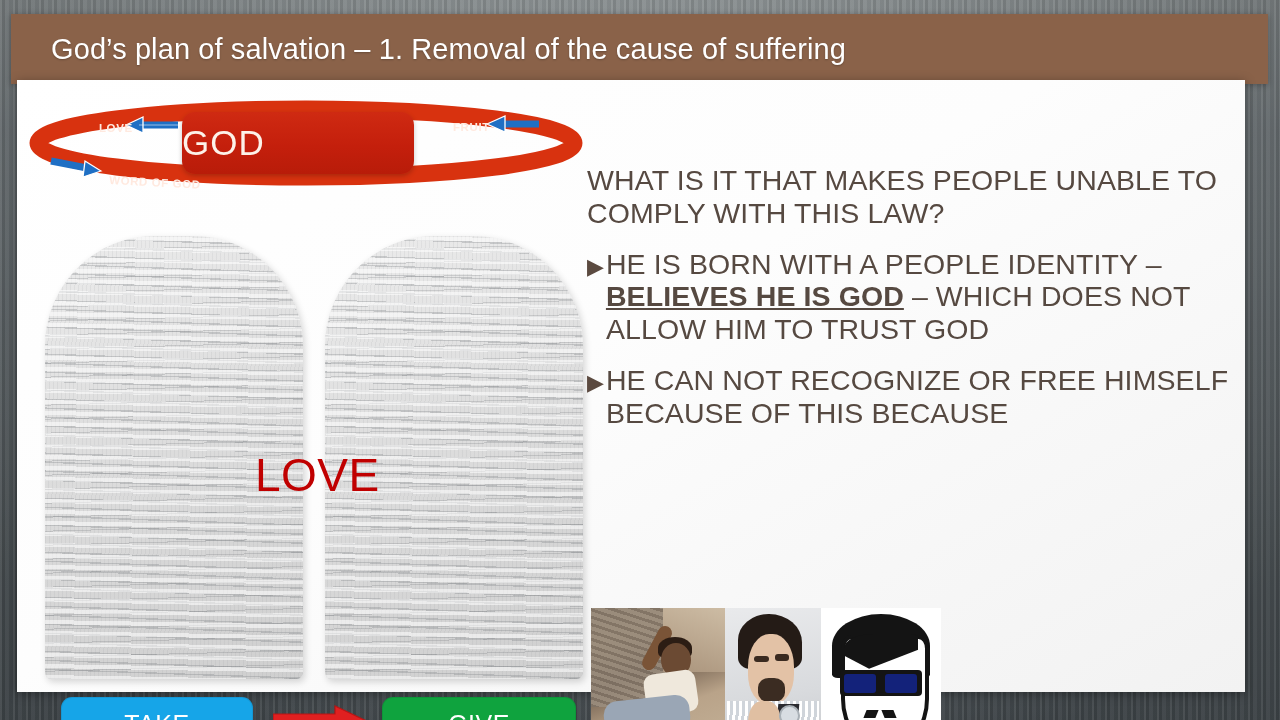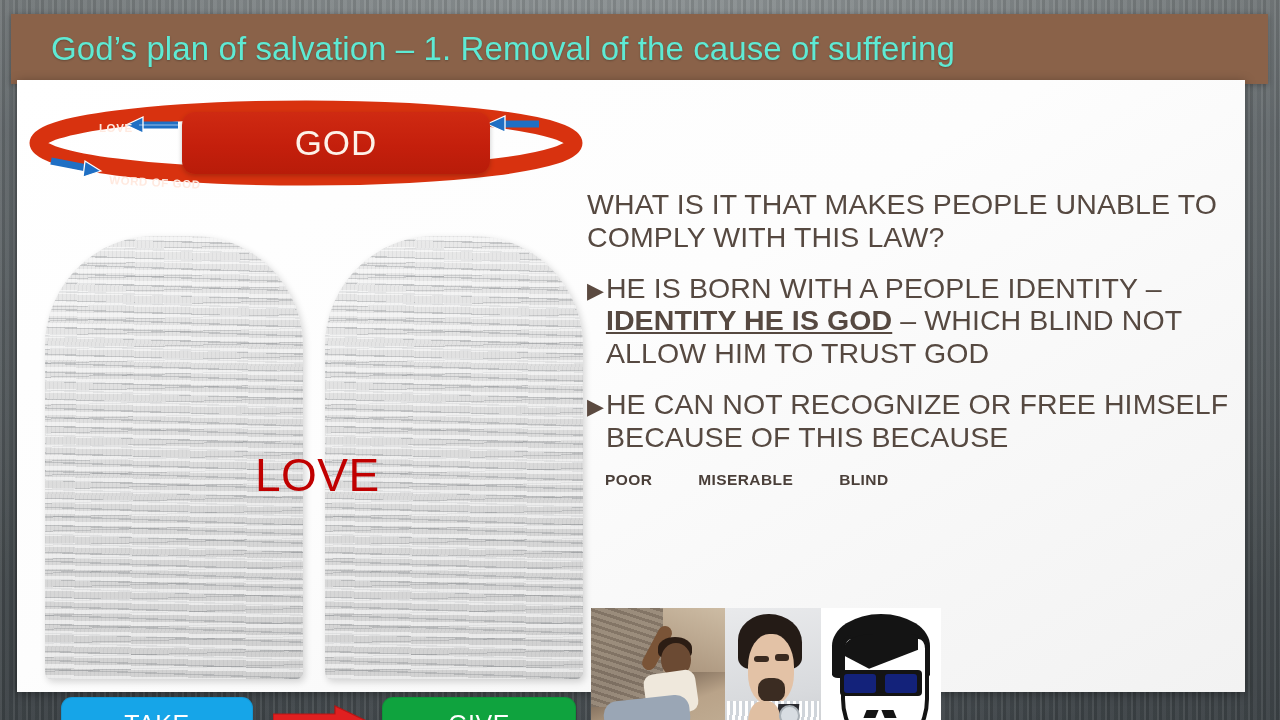--- a/index.html
+++ b/index.html
@@ -30,38 +30,38 @@
     background:linear-gradient(150deg,#ffffff 0%,#fdfdfd 45%,#f2f2f2 100%);
     box-shadow:0 2px 10px rgba(0,0,0,.35);
   }
   #titlebar{
     position:absolute;left:11px;top:14px;width:1257px;height:70px;
     background:#8a6249;
     box-shadow:0 1px 6px rgba(0,0,0,.3);
   }
   #titletext{
     position:absolute;left:40px;top:50%;transform:translateY(-50%);
-    color:#5eead4;font-size:33px;letter-spacing:.1px;
+    color:#ffffff;font-size:29px;letter-spacing:.1px;
     font-family:"Liberation Sans",sans-serif;font-weight:400;
     white-space:nowrap;
     text-shadow:0 1px 2px rgba(0,0,0,.25);
   }
 
   
   #cycle{position:absolute;left:4px;top:15px;width:570px;height:95px;}
   #cycle svg{display:block;}
   .ring-label{
     fill:#ffe9df;font-family:"Liberation Sans",sans-serif;
     font-size:11.5px;font-weight:700;letter-spacing:.6px;
   }
   #godbox{
-    position:absolute;left:161px;top:17px;width:308px;height:62px;
+    position:absolute;left:161px;top:17px;width:232px;height:62px;
     background:linear-gradient(180deg,#cf2a12 0%,#c41f0c 55%,#b81c09 100%);
     border-radius:13px;
-    display:flex;align-items:center;justify-content:center;
+    display:flex;align-items:center;
     box-shadow:0 2px 5px rgba(0,0,0,.22);
   }
   #godbox span{
     color:#fdf2e9;font-size:35px;letter-spacing:1px;font-weight:400;
   }
 
   
   #tablets{position:absolute;left:8px;top:150px;width:560px;height:455px;}
   .tablet{
     position:absolute;top:6px;width:258px;height:443px;
@@ -104,21 +104,20 @@
   }
   #takepill{left:36px;top:467px;width:190px;background:#16a5e8;}
   #givepill{left:357px;top:467px;width:192px;background:#0fa33e;}
 
   #toarrow{position:absolute;left:248px;top:475px;width:100px;height:38px;}
 
   
   #rightcol{
     position:absolute;left:570px;top:84px;width:650px;
     color:#564941;
-    margin-top:24px;
   }
   #question{
     font-size:28.5px;line-height:1.15;letter-spacing:.1px;
     margin:0 0 18px 0;
   }
   .bullet{
     display:flex;align-items:flex-start;margin:0 0 18px 0;
   }
   .tri{
     flex:0 0 auto;color:#5b4a40;font-size:22px;line-height:1;
@@ -252,33 +251,28 @@
       <span>GIVE</span>
     </div>
 
   </div>
 
   <div id="rightcol">
     <p id="question">WHAT IS IT THAT MAKES PEOPLE UNABLE TO COMPLY WITH THIS LAW?</p>
 
     <div class="bullet">
       <span class="tri">▶</span>
-      <span class="btext"><span>HE IS BORN WITH A PEOPLE IDENTITY – </span><u>IDENTITY HE IS GOD</u><span> – WHICH BLIND NOT ALLOW HIM TO TRUST GOD</span></span>
+      <span class="btext"><span>HE IS BORN WITH A PEOPLE IDENTITY – </span><u>BELIEVES HE IS GOD</u><span> – WHICH DOES NOT ALLOW HIM TO TRUST GOD</span></span>
     </div>
 
     <div class="bullet">
       <span class="tri">▶</span>
       <span class="btext">HE CAN NOT RECOGNIZE OR FREE HIMSELF BECAUSE OF THIS BECAUSE</span>
     </div>
 
-    <div id="captions">
-      <span>POOR</span>
-      <span>MISERABLE</span>
-      <span>BLIND</span>
-    </div>
   </div>
 
   <div id="photos">
     <div class="photo" id="photo1">
       <div class="p-bg"></div>
         <div class="p-wall"></div>
         <div class="p-sky"></div>
       <div class="p-arm"></div>
         <div class="p-hair"></div>
         <div class="p-head"></div>

